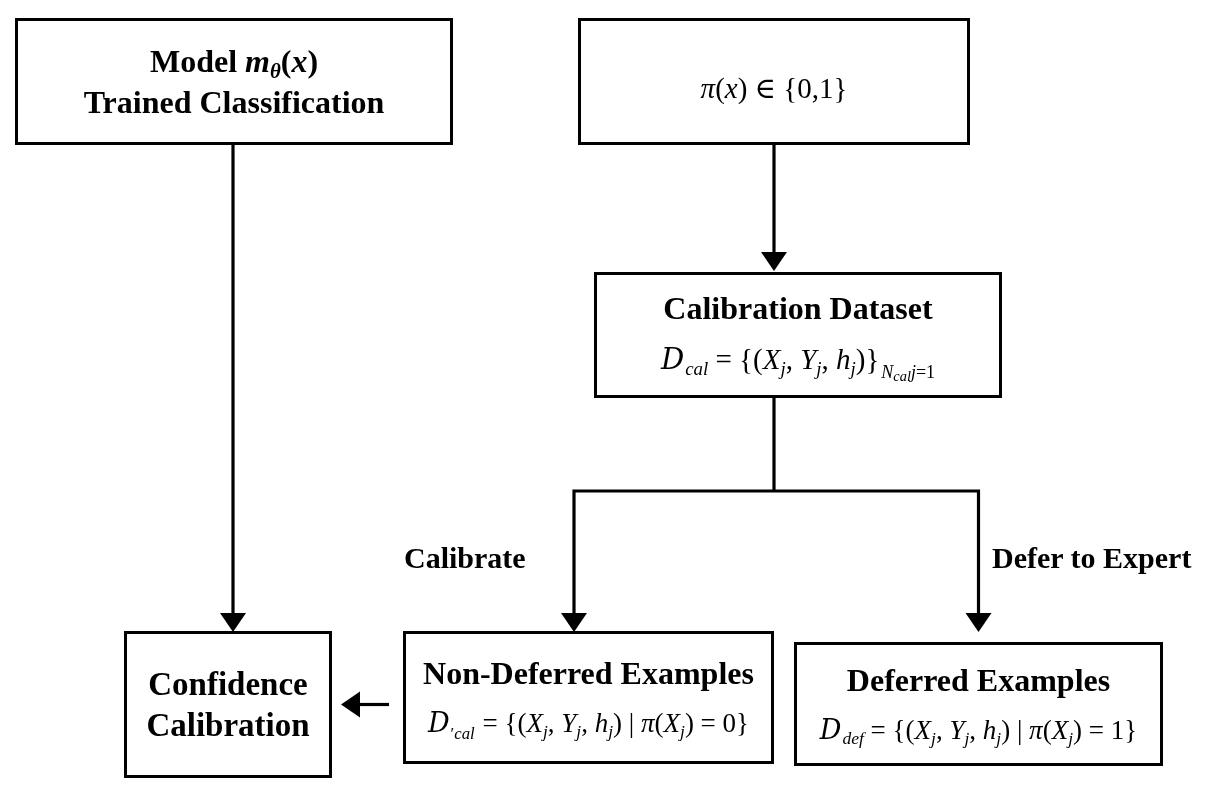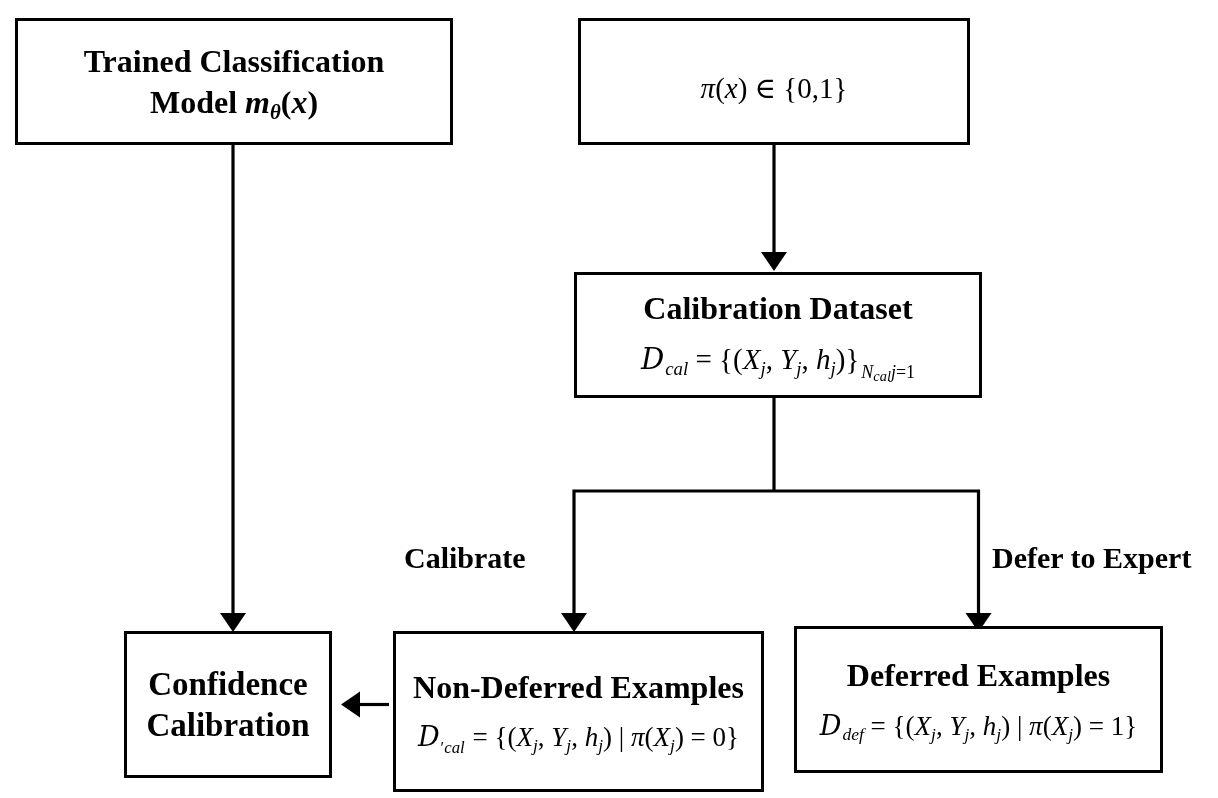--- a/index.html
+++ b/index.html
@@ -10,24 +10,24 @@
   .edges{position:absolute;left:0;top:0;width:1218px;height:798px;pointer-events:none;}
   .edges line,.edges path{stroke:#000;stroke-width:3.2;fill:none;}
   .edges polygon{fill:#000;stroke:none;}
   .box{
     position:absolute;box-sizing:border-box;border:3.5px solid #000;background:#fff;
     display:flex;flex-direction:column;justify-content:center;align-items:center;
     text-align:center;padding:4px 6px;
   }
   .b1{left:15px;top:18px;width:438px;height:127px;}
   .b2{left:578px;top:18px;width:392px;height:127px;}
-  .b3{left:574px;top:272px;width:408px;height:126px;}
+  .b3{left:594px;top:272px;width:408px;height:126px;}
   .b4{left:124px;top:631px;width:208px;height:147px;}
-  .b5{left:393px;top:631px;width:371px;height:161px;}
-  .b6{left:794px;top:626px;width:369px;height:147px;}
+  .b5{left:403px;top:631px;width:371px;height:133px;}
+  .b6{left:794px;top:642px;width:369px;height:124px;}
   .bt{font-weight:bold;font-size:32px;line-height:1.26;white-space:nowrap;}
   .b4 .bt{font-size:33px;line-height:1.22;}
   .bf{font-weight:normal;font-size:29px;line-height:1.25;margin-top:13px;white-space:nowrap;}
   .bf-sm{font-size:27px;}
   .bf b,.bt b{font-weight:bold;}
   .bf i,.bt i{font-style:italic;}
   sub{font-size:0.65em;vertical-align:-0.3em;line-height:0;}
   .scrD{font-style:italic;font-family:"DejaVu Serif","Liberation Serif",serif;padding-right:1px;}
   .stack{
     display:inline-flex;flex-direction:row;align-items:flex-start;
@@ -65,22 +65,22 @@
     <g>
       <polygon points="978.5,632 965.5,613 991.5,613"></polygon>
     </g>
     <g>
       <line x1="389" y1="704.5" x2="360" y2="704.5"></line>
       <polygon points="341,704.5 360,691.5 360,717.5"></polygon>
     </g>
   </svg>
 
   <div class="box b1">
+    <div class="bt"><b>Model</b> <i>m</i><sub><i>θ</i></sub>(<i>x</i>)</div>
     <div class="bt">Trained Classification</div>
-    <div class="bt"><b>Model</b> <i>m</i><sub><i>θ</i></sub>(<i>x</i>)</div>
   </div>
 
   <div class="box b2">
     <div class="bf"><i>π</i>(<i>x</i>) ∈ {0,1}</div>
   </div>
 
   <div class="box b3">
     <div class="bt">Calibration Dataset</div>
     <div class="bf"><span class="scrD">D</span><sub><i>cal</i></sub> = {(<i>X</i><sub><i>j</i></sub>, <i>Y</i><sub><i>j</i></sub>, <i>h</i><sub><i>j</i></sub>)}<span class="stack">
           <span><i>N</i><sub><i>cal</i></sub></span>

